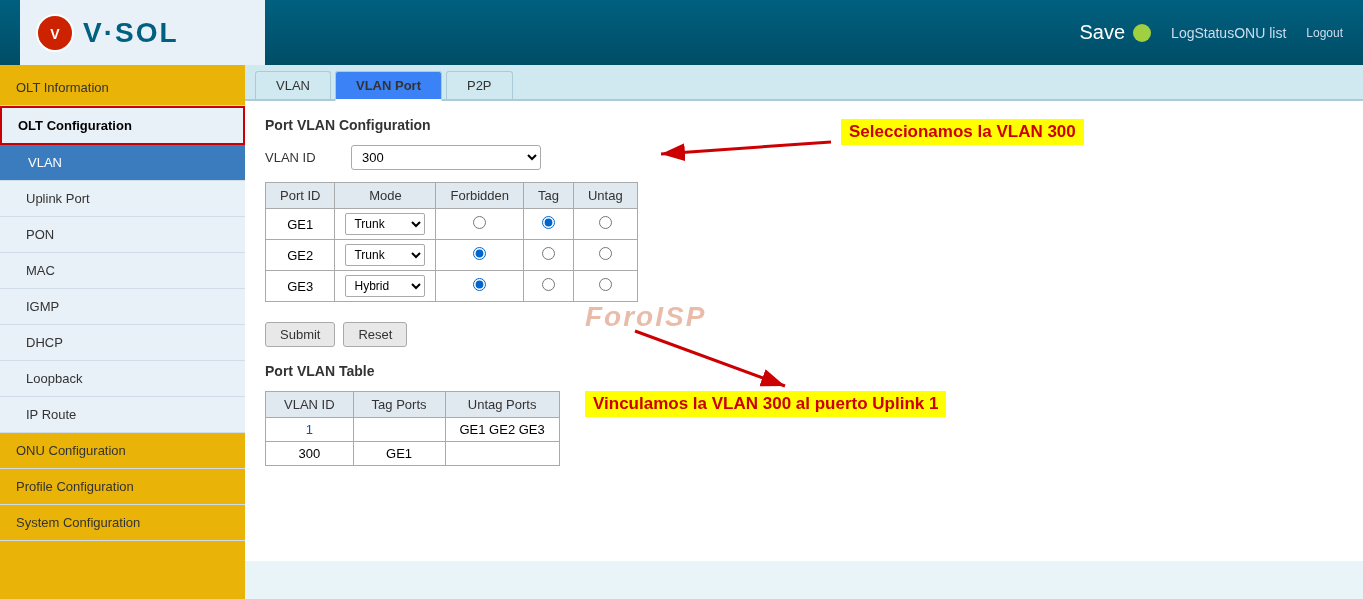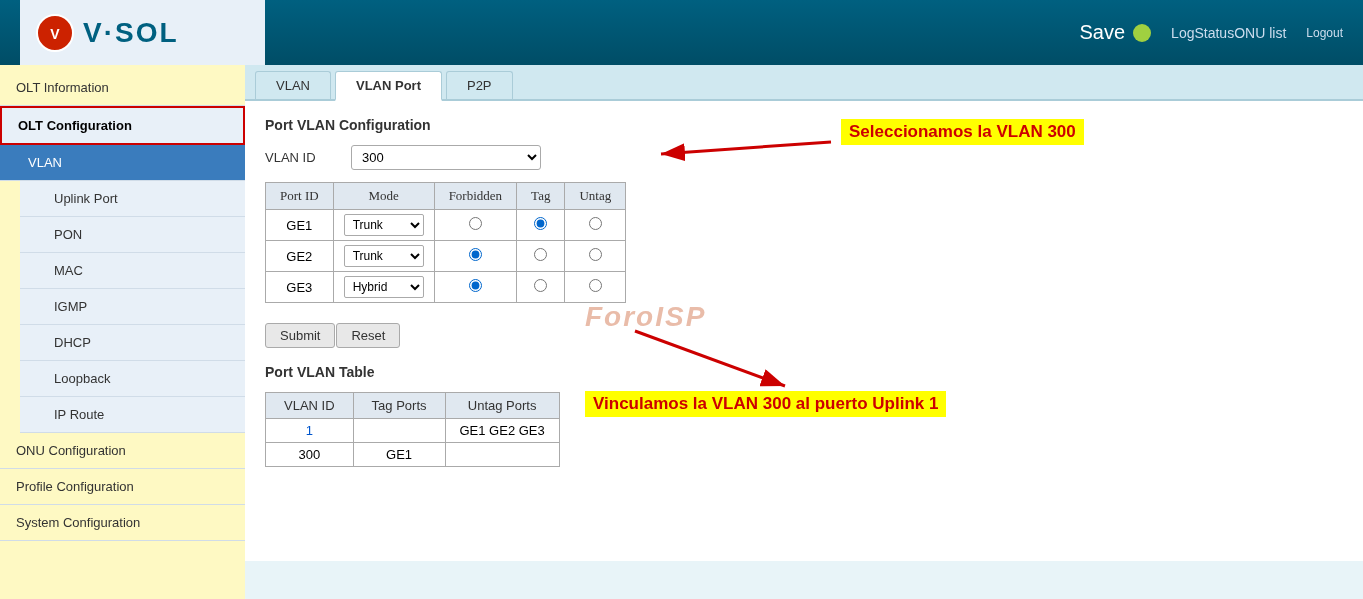--- a/index.html
+++ b/index.html
@@ -76,21 +76,21 @@
 
     
     .main-layout {
       display: flex;
       min-height: 534px;
     }
 
     
     .sidebar {
       width: 245px;
-      background: #fef9c3;
+      background: #eab308;
       flex-shrink: 0;
       padding-top: 5px;
     }
     .sidebar-item {
       padding: 10px 16px;
       cursor: pointer;
       color: #333;
       font-size: 13px;
       border-bottom: 1px solid #d0dce8;
     }
@@ -99,24 +99,23 @@
       border: 2px solid #cc0000;
       font-weight: bold;
       color: #000;
     }
     .sidebar-item.active-child {
       background: #3a7cbd;
       color: #fff;
       padding-left: 28px;
     }
     .sidebar-item.child {
-      padding-left: 34px;
+      padding-left: 26px;
       background: #e8f0f8;
       border-bottom: 1px solid #d0dce8;
-      margin-left: 20px;
     }
 
     
     .content {
       flex: 1;
       background: #e8f4f8;
       padding: 0;
     }
 
     
@@ -131,21 +130,21 @@
       padding: 6px 20px;
       cursor: pointer;
       border: 1px solid #aaccd8;
       background: #d0e8f0;
       border-bottom: none;
       border-radius: 3px 3px 0 0;
       color: #333;
       font-size: 13px;
     }
     .tab.active {
-      background: #ffffff;
+      background: #3b82f6;
       border-bottom: 2px solid #fff;
       margin-bottom: -2px;
       font-weight: bold;
     }
 
     
     .content-body {
       background: #fff;
       margin: 0;
       padding: 16px 20px;
@@ -200,21 +199,20 @@
       font-size: 13px;
       margin-bottom: 10px;
     }
     .port-table th {
       background: #e0e8f0;
       border: 1px solid #aaa;
       padding: 5px 14px;
       text-align: center;
       font-weight: normal;
       color: #333;
-      font-family: Liberation Serif, serif;
     }
     .port-table td {
       border: 1px solid #aaa;
       padding: 4px 10px;
       text-align: center;
       background: #fff;
     }
     .port-table select {
       font-size: 12px;
       padding: 2px 4px;
@@ -227,21 +225,21 @@
 
     
     input[type="radio"] {
       cursor: pointer;
       accent-color: #0066cc;
     }
 
     
     .btn-row {
       display: flex;
-      gap: 1px;
+      gap: 8px;
       margin-top: 20px;
       margin-bottom: 16px;
     }
     .btn {
       padding: 4px 14px;
       font-size: 13px;
       border: 1px solid #aaa;
       border-radius: 3px;
       background: #e8e8e8;
       cursor: pointer;

